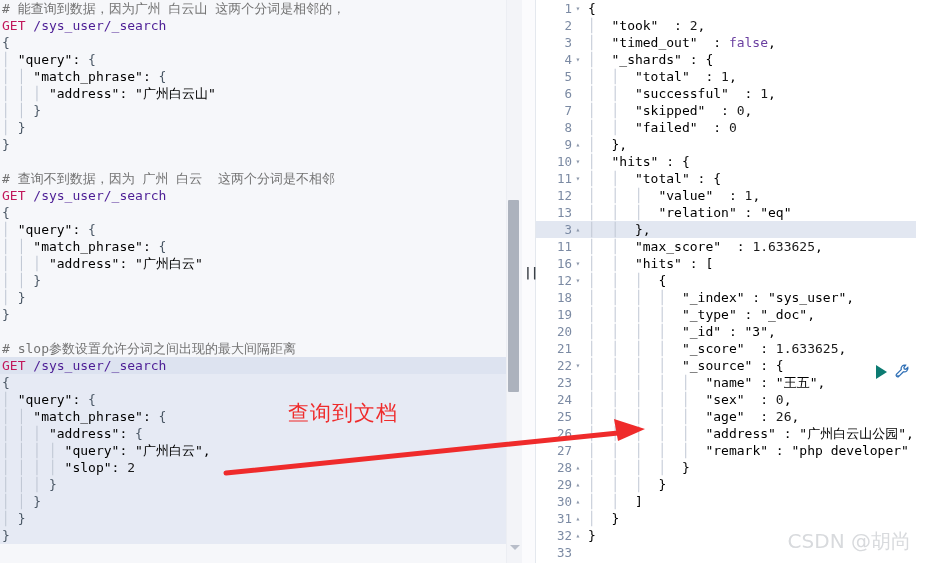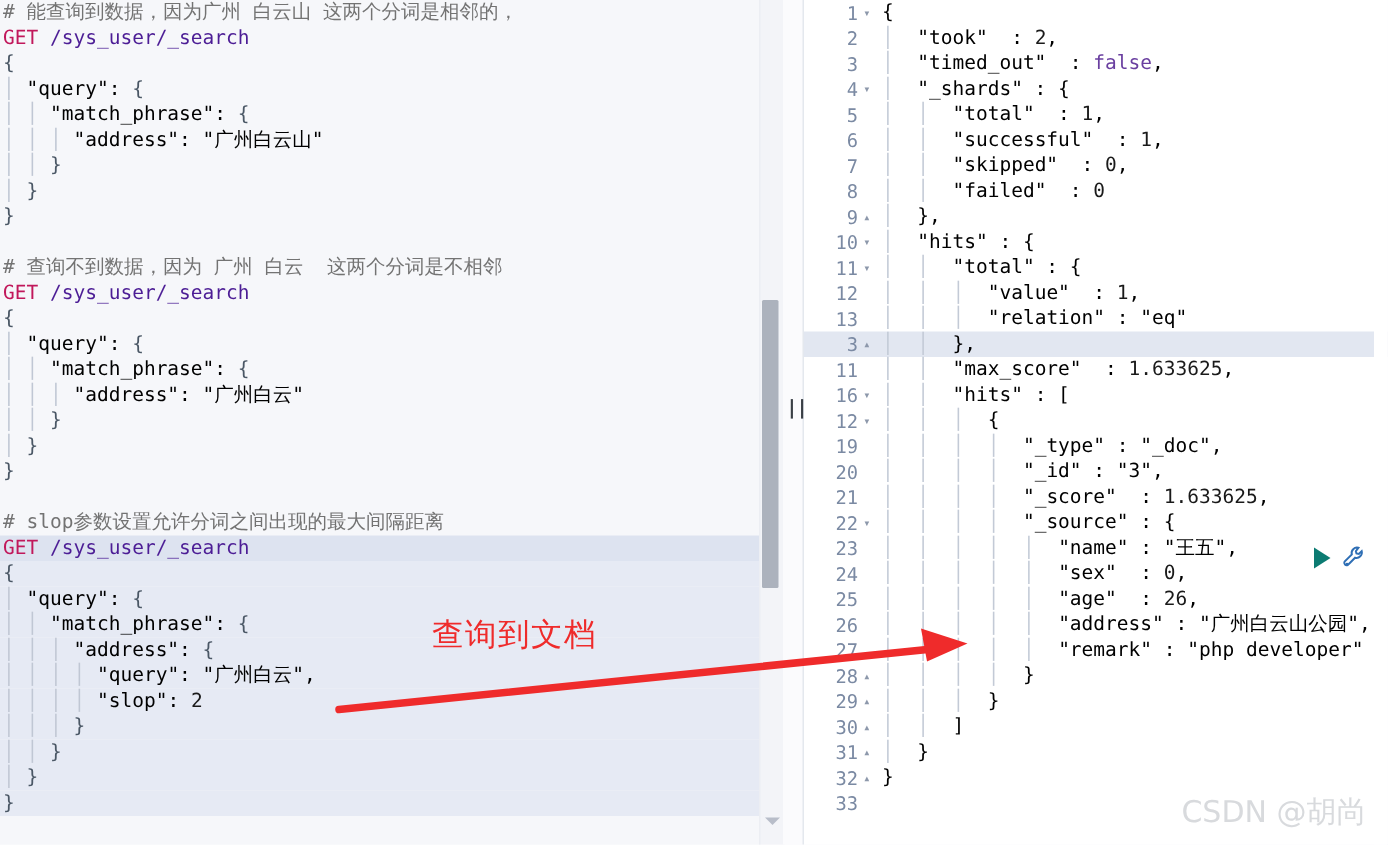--- a/index.html
+++ b/index.html
@@ -97,21 +97,21 @@
   .rtext{display:inline-block;vertical-align:top;padding-left:4px;}
   .ig{color:#c3cad6;}
 
   
   .right-edge{
     position:absolute;left:916px;top:0;width:9px;height:563px;background:#ffffff;
   }
 
   
   .annot-text{
-    position:absolute;left:288px;top:409px;
+    position:absolute;left:288px;top:399px;
     color:#ef2b2b;font-size:21px;
     font-family:"DejaVu Sans","Liberation Sans",sans-serif;
     letter-spacing:1px;
     z-index:8;pointer-events:none;
   }
   .arrow-svg{position:absolute;left:0;top:0;width:925px;height:563px;z-index:7;pointer-events:none;}
 
   .watermark{
     position:absolute;right:14px;bottom:8px;
     color:#d8dadd;font-size:20px;
@@ -157,20 +157,21 @@
         <div class="res-line"><span class="gutter">8</span><span class="fold"></span><span class="rtext"><span class="ig">│</span>&nbsp;&nbsp;<span class="ig">│</span>&nbsp;&nbsp;"failed"  : <span class="t-num">0</span></span></div>
         <div class="res-line"><span class="gutter">9</span><span class="fold">▴</span><span class="rtext"><span class="ig">│</span>&nbsp;&nbsp;},</span></div>
         <div class="res-line"><span class="gutter">10</span><span class="fold">▾</span><span class="rtext"><span class="ig">│</span>&nbsp;&nbsp;"hits" : {</span></div>
         <div class="res-line"><span class="gutter">11</span><span class="fold">▾</span><span class="rtext"><span class="ig">│</span>&nbsp;&nbsp;<span class="ig">│</span>&nbsp;&nbsp;"total" : {</span></div>
         <div class="res-line"><span class="gutter">12</span><span class="fold"></span><span class="rtext"><span class="ig">│</span>&nbsp;&nbsp;<span class="ig">│</span>&nbsp;&nbsp;<span class="ig">│</span>&nbsp;&nbsp;"value"  : <span class="t-num">1</span>,</span></div>
         <div class="res-line"><span class="gutter">13</span><span class="fold"></span><span class="rtext"><span class="ig">│</span>&nbsp;&nbsp;<span class="ig">│</span>&nbsp;&nbsp;<span class="ig">│</span>&nbsp;&nbsp;"relation" : "eq"</span></div>
         <div class="res-line active"><span class="gutter">3</span><span class="fold">▴</span><span class="rtext"><span class="ig">│</span>&nbsp;&nbsp;<span class="ig">│</span>&nbsp;&nbsp;},</span></div>
         <div class="res-line"><span class="gutter">11</span><span class="fold"></span><span class="rtext"><span class="ig">│</span>&nbsp;&nbsp;<span class="ig">│</span>&nbsp;&nbsp;"max_score"  : <span class="t-num">1.633625</span>,</span></div>
         <div class="res-line"><span class="gutter">16</span><span class="fold">▾</span><span class="rtext"><span class="ig">│</span>&nbsp;&nbsp;<span class="ig">│</span>&nbsp;&nbsp;"hits" : [</span></div>
         <div class="res-line"><span class="gutter">12</span><span class="fold">▾</span><span class="rtext"><span class="ig">│</span>&nbsp;&nbsp;<span class="ig">│</span>&nbsp;&nbsp;<span class="ig">│</span>&nbsp;&nbsp;{</span></div>
+        <div class="res-line"><span class="gutter">18</span><span class="fold"></span><span class="rtext"><span class="ig">│</span>&nbsp;&nbsp;<span class="ig">│</span>&nbsp;&nbsp;<span class="ig">│</span>&nbsp;&nbsp;<span class="ig">│</span>&nbsp;&nbsp;"_index" : "sys_user",</span></div>
         <div class="res-line"><span class="gutter">19</span><span class="fold"></span><span class="rtext"><span class="ig">│</span>&nbsp;&nbsp;<span class="ig">│</span>&nbsp;&nbsp;<span class="ig">│</span>&nbsp;&nbsp;<span class="ig">│</span>&nbsp;&nbsp;"_type" : "_doc",</span></div>
         <div class="res-line"><span class="gutter">20</span><span class="fold"></span><span class="rtext"><span class="ig">│</span>&nbsp;&nbsp;<span class="ig">│</span>&nbsp;&nbsp;<span class="ig">│</span>&nbsp;&nbsp;<span class="ig">│</span>&nbsp;&nbsp;"_id" : "3",</span></div>
         <div class="res-line"><span class="gutter">21</span><span class="fold"></span><span class="rtext"><span class="ig">│</span>&nbsp;&nbsp;<span class="ig">│</span>&nbsp;&nbsp;<span class="ig">│</span>&nbsp;&nbsp;<span class="ig">│</span>&nbsp;&nbsp;"_score"  : <span class="t-num">1.633625</span>,</span></div>
         <div class="res-line"><span class="gutter">22</span><span class="fold">▾</span><span class="rtext"><span class="ig">│</span>&nbsp;&nbsp;<span class="ig">│</span>&nbsp;&nbsp;<span class="ig">│</span>&nbsp;&nbsp;<span class="ig">│</span>&nbsp;&nbsp;"_source" : {</span></div>
         <div class="res-line"><span class="gutter">23</span><span class="fold"></span><span class="rtext"><span class="ig">│</span>&nbsp;&nbsp;<span class="ig">│</span>&nbsp;&nbsp;<span class="ig">│</span>&nbsp;&nbsp;<span class="ig">│</span>&nbsp;&nbsp;<span class="ig">│</span>&nbsp;&nbsp;"name" : "王五",</span></div>
         <div class="res-line"><span class="gutter">24</span><span class="fold"></span><span class="rtext"><span class="ig">│</span>&nbsp;&nbsp;<span class="ig">│</span>&nbsp;&nbsp;<span class="ig">│</span>&nbsp;&nbsp;<span class="ig">│</span>&nbsp;&nbsp;<span class="ig">│</span>&nbsp;&nbsp;"sex"  : <span class="t-num">0</span>,</span></div>
         <div class="res-line"><span class="gutter">25</span><span class="fold"></span><span class="rtext"><span class="ig">│</span>&nbsp;&nbsp;<span class="ig">│</span>&nbsp;&nbsp;<span class="ig">│</span>&nbsp;&nbsp;<span class="ig">│</span>&nbsp;&nbsp;<span class="ig">│</span>&nbsp;&nbsp;"age"  : <span class="t-num">26</span>,</span></div>
         <div class="res-line"><span class="gutter">26</span><span class="fold"></span><span class="rtext"><span class="ig">│</span>&nbsp;&nbsp;<span class="ig">│</span>&nbsp;&nbsp;<span class="ig">│</span>&nbsp;&nbsp;<span class="ig">│</span>&nbsp;&nbsp;<span class="ig">│</span>&nbsp;&nbsp;"address" : "广州白云山公园",</span></div>
         <div class="res-line"><span class="gutter">27</span><span class="fold"></span><span class="rtext"><span class="ig">│</span>&nbsp;&nbsp;<span class="ig">│</span>&nbsp;&nbsp;<span class="ig">│</span>&nbsp;&nbsp;<span class="ig">│</span>&nbsp;&nbsp;<span class="ig">│</span>&nbsp;&nbsp;"remark" : "php developer"</span></div>
         <div class="res-line"><span class="gutter">28</span><span class="fold">▴</span><span class="rtext"><span class="ig">│</span>&nbsp;&nbsp;<span class="ig">│</span>&nbsp;&nbsp;<span class="ig">│</span>&nbsp;&nbsp;<span class="ig">│</span>&nbsp;&nbsp;}</span></div>

